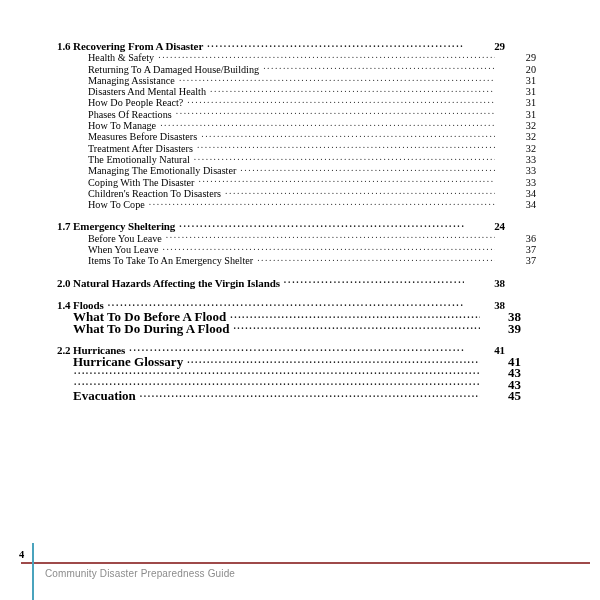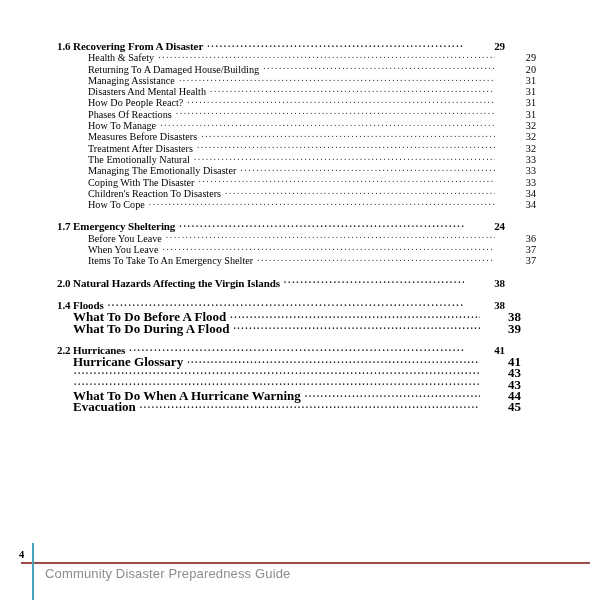--- a/index.html
+++ b/index.html
@@ -134,21 +134,21 @@
     font-weight: bold;
     font-size: 10.5px;
     color: #000000;
     line-height: 12px;
   }
   #footer-title {
     position: absolute;
     left: 45px;
     top: 569px;
     font-family: "Liberation Sans", sans-serif;
-    font-size: 13px;
+    font-size: 10px;
     color: #8c8c8c;
     letter-spacing: 0.15px;
     line-height: 10px;
   }
 </style>
 </head>
 <body>
 
 <div id="page">
 
@@ -291,25 +291,20 @@
           <span class="toc-leader"></span>
           <span class="toc-page">41</span>
         </div>
         <div class="toc-row level-1b">
           <span class="toc-leader"></span>
           <span class="toc-page">43</span>
         </div>
         <div class="toc-row level-1b">
           <span class="toc-leader"></span>
           <span class="toc-page">43</span>
-        </div>
-        <div class="toc-row level-1b">
-          <span class="toc-title">What To Do When A Hurricane Warning</span>
-          <span class="toc-leader"></span>
-          <span class="toc-page">44</span>
         </div>
         <div class="toc-row level-1b">
           <span class="toc-title">Evacuation</span>
           <span class="toc-leader"></span>
           <span class="toc-page">45</span>
         </div>
       </div>
     </div>
 
   <div id="footer">

